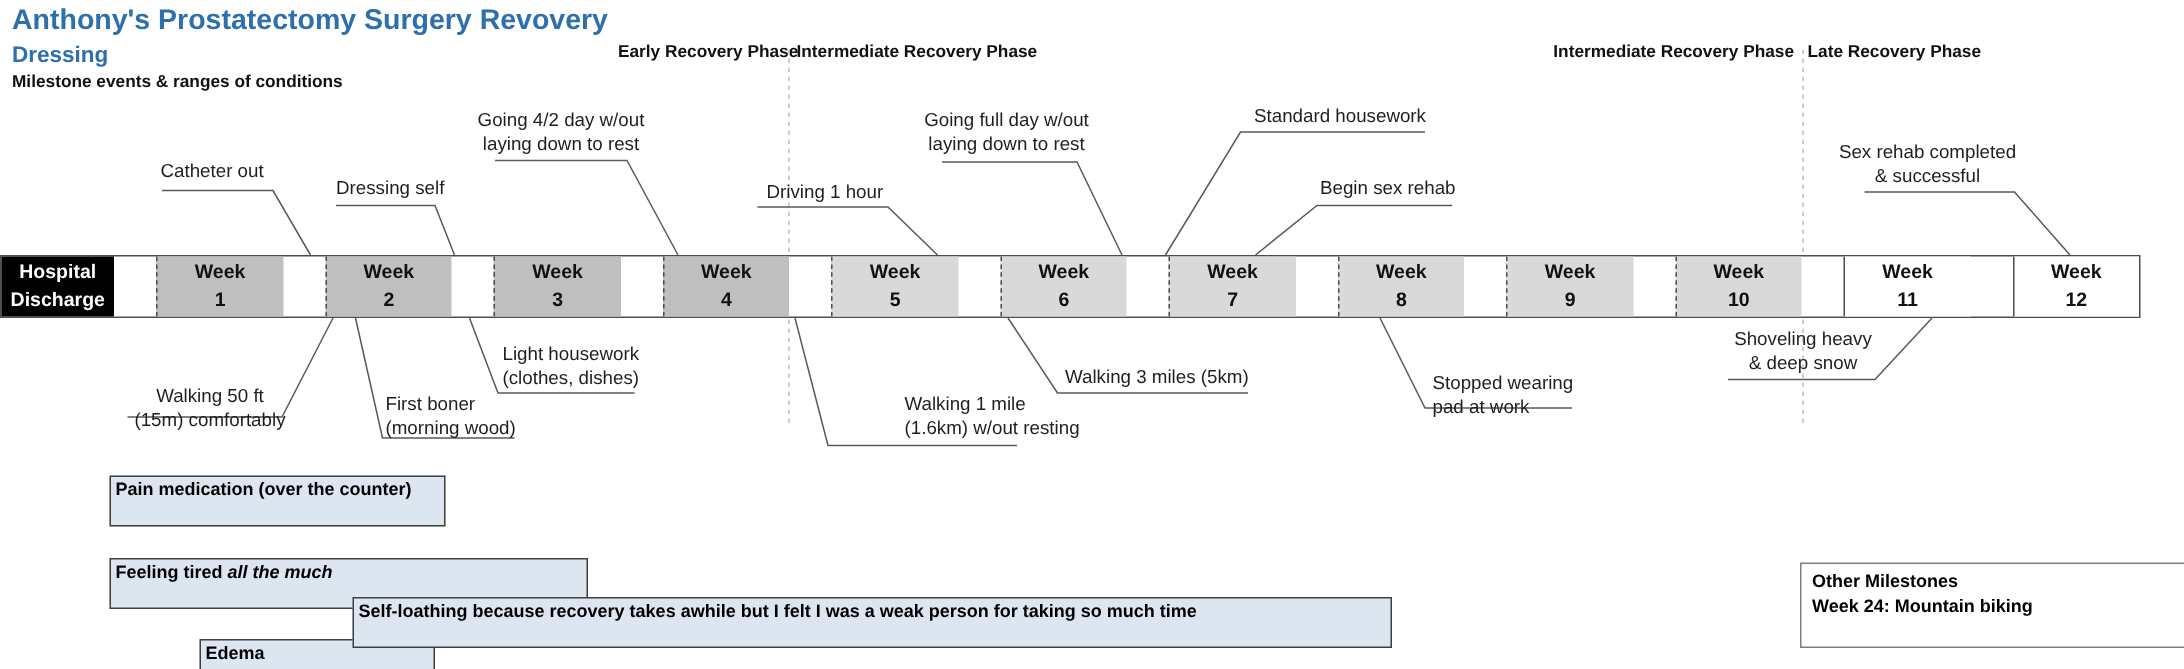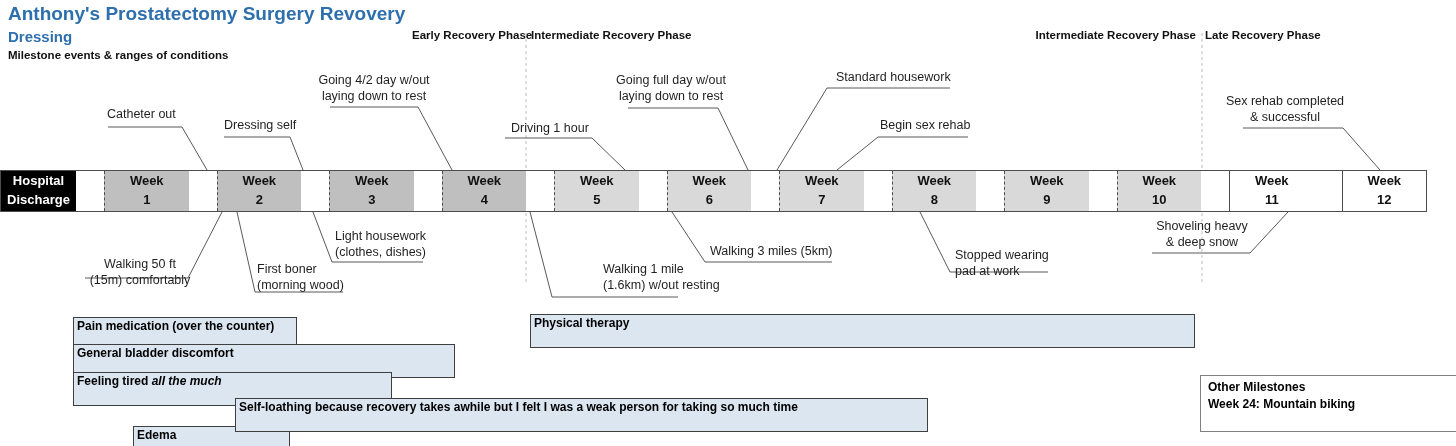--- a/index.html
+++ b/index.html
@@ -160,24 +160,22 @@
 (clothes, dishes)</div>
   <div class="callout ml" style="left:556px;top:261px;margin-left:47px;">Walking 1 mile
 (1.6km) w/out resting</div>
   <div class="callout" style="left:710px;top:243px;">Walking 3 miles (5km)</div>
   <div class="callout ml" style="left:955px;top:247px;">Stopped wearing
 pad at work</div>
   <div class="callout ml center" style="left:1148px;top:218px;width:108px;">Shoveling heavy
 &amp; deep snow</div>
 
   <div class="bar" style="left:73px;top:317px;width:224px;"><span>Pain medication (over the counter)</span></div>
-  <div class="bar" style="left:73px;top:344px;width:382px;"><span>General bladder discomfort</span></div>
   <div class="bar" style="left:73px;top:372px;width:319px;"><span>Feeling tired </span><span class="it">all the much</span></div>
   <div class="bar" style="left:133px;top:426px;width:157px;"><span>Edema</span></div>
   <div class="bar" style="left:235px;top:398px;width:693px;"><span>Self-loathing because recovery takes awhile but I felt I was a weak person for taking so much time</span></div>
-  <div class="bar" style="left:530px;top:314px;width:665px;"><span>Physical therapy</span></div>
 
   <div id="other-box">
     <div>Other Milestones</div>
     <div>Week 24: Mountain biking</div>
   </div>
 
 </div>
 
 </body></html>

